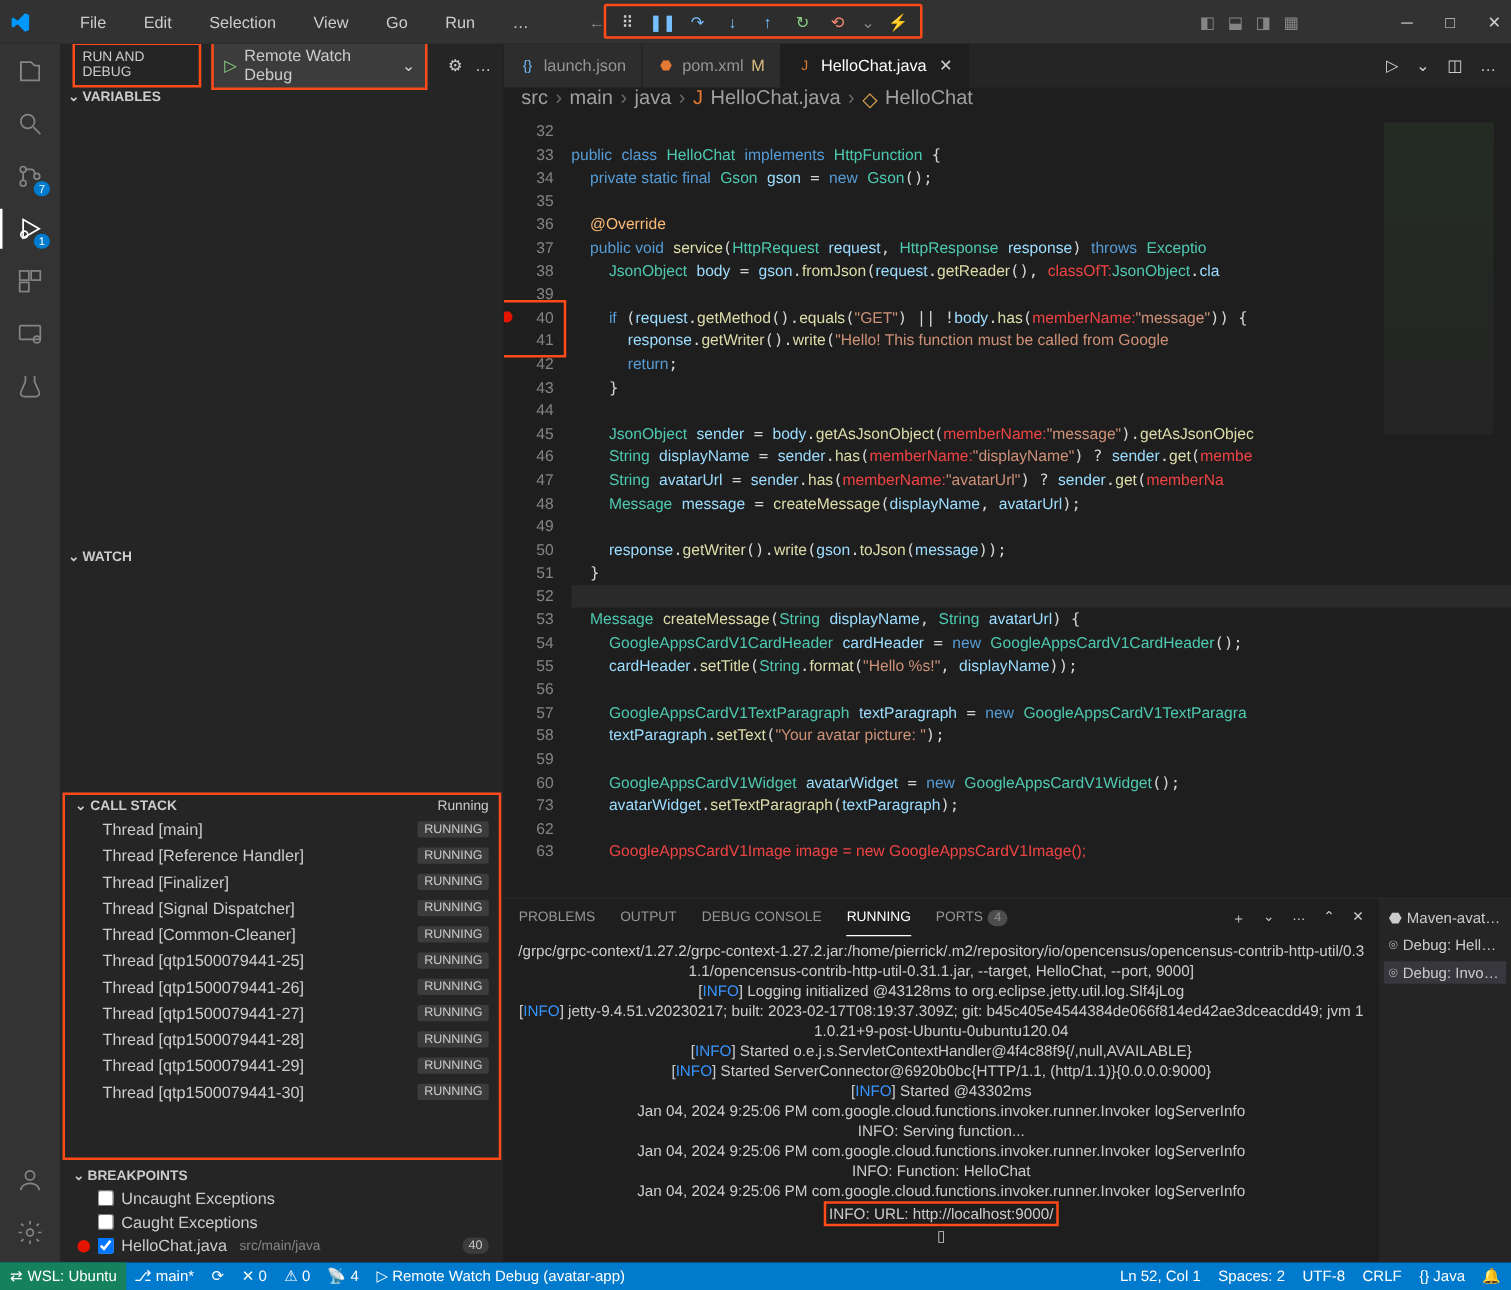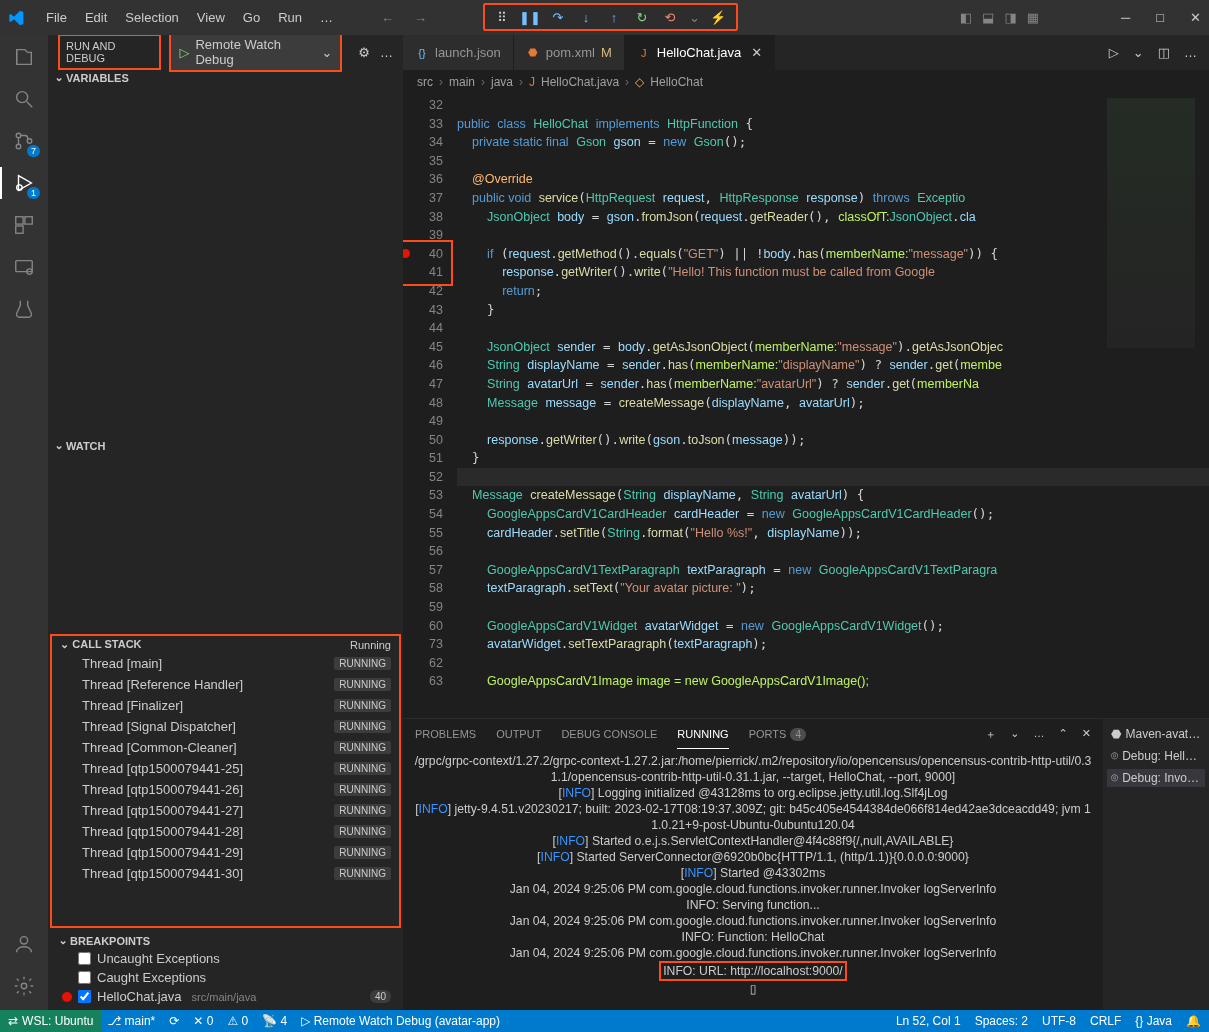--- a/index.html
+++ b/index.html
@@ -1,19 +1,19 @@
 <!DOCTYPE html>
 <html><head>
 <meta charset="utf-8">
 <style>
 * { margin: 0; padding: 0; box-sizing: border-box; font-family: -apple-system, "Segoe UI", sans-serif; }
 body { background: #1e1e1e; color: #cccccc; font-size: 13px; width: 1209px; height: 1032px; overflow: hidden; display: flex; flex-direction: column; }
 .titlebar { height: 35px; background: #323233; display: flex; align-items: center; padding: 0 8px; position: relative; }
 .titlebar .logo { width: 16px; height: 16px; margin-right: 14px; }
-.menu { display: flex; gap: 2px; }
+.menu { display: flex; gap: 14px; margin-left: 18px; }
 .menu-item { padding: 4px 8px; cursor: pointer; border-radius: 4px; }
 .nav-arrows { display: flex; gap: 20px; margin-left: 40px; color: #858585; }
 .debug-toolbar { position: absolute; left: 483px; top: 3px; display: flex; gap: 10px; background: #2d2d2d; border: 2px solid #ff4a1a; border-radius: 2px; padding: 3px 8px; align-items: center; }
 .debug-toolbar .db-btn { width: 18px; height: 18px; display: flex; align-items: center; justify-content: center; cursor: pointer; }
 .tc-pause { color: #75beff; }
 .tc-step { color: #75beff; }
 .tc-restart { color: #89d185; }
 .tc-stop { color: #f48771; }
 .tc-hot { color: #f0a020; }
 .layout-icons { position: absolute; right: 170px; display: flex; gap: 10px; color: #858585; }
@@ -49,30 +49,30 @@
 .bp-path { color:#858585; font-size:11px; margin-left:4px;}
 .bp-line-badge{margin-left:auto;background:#3c3c3c;font-size:10px;padding:1px 5px;border-radius:6px;}
 .editor-area { flex: 1; display: flex; flex-direction: column; background:#1e1e1e; overflow:hidden;}
 .tabs { height: 35px; background: #252526; display: flex; align-items: stretch; position:relative;}
 .tab { display:flex; align-items:center; gap:6px; padding:0 12px; background:#2d2d2d; color:#969696; font-size:13px; cursor:pointer; border-right:1px solid #1e1e1e;}
 .tab.active { background:#1e1e1e; color:#fff; }
 .tab .ficon { width:14px; height:14px; display:flex; align-items:center; justify-content:center; font-size:11px;}
 .tab .mod { color:#d7ba7d; }
 .tab .close { color:#ccc; margin-left:4px;}
 .tab-actions { margin-left:auto; display:flex; gap:14px; padding:0 12px; align-items:center; color:#ccc;}
-.breadcrumb { height: 24px; display:flex; align-items:center; gap:6px; padding:0 14px; color:#a0a0a0; font-size:12px;}
+.breadcrumb { height: 24px; display:flex; align-items:flex-start; gap:6px; padding:0 14px; color:#a0a0a0; font-size:16px;}
 .breadcrumb .sep { color:#6a6a6a; }
 .editor-wrap { flex:1; display:flex; overflow:hidden; position:relative;}
 .gutter { width:54px; text-align:right; padding:2px 14px 0 0; color:#858585; font-family:Consolas,monospace; font-size:12.5px; line-height:18.6px;}
 .gutter .bpln { position:relative; }
 .gutter .bpframe { position:absolute; left:-8px; top:-5px; width:58px; height:46px; border:2px solid #ff4a1a; }
 .gutter .bpd { position:absolute; left:-2px; top:4px; width:9px; height:9px; background:#e51400; border-radius:50%;}
 .code { flex:1; font-family:Consolas,monospace; font-size:12.5px; line-height:18.6px; white-space:pre; padding-top:2px; color:#d4d4d4; overflow:hidden;}
 .minimap { position:absolute; right:14px; top:4px; width:88px; height:250px; background:linear-gradient(#2a3a2a 0%,#2a2a2a 100%); opacity:0.5;}
-.c-kw { color:#569cd6;} .c-cls{color:#4ec9b0;} .c-fn{color:#dcdcaa;} .c-str{color:#ce9178;} .c-ann{color:#fdba74;} .c-par{color:#9cdcfe;} .c-hint{color:#bef264;}
+.c-kw { color:#569cd6;} .c-cls{color:#4ec9b0;} .c-fn{color:#dcdcaa;} .c-str{color:#ce9178;} .c-ann{color:#fdba74;} .c-par{color:#9cdcfe;} .c-hint{color:#ef4444;}
 .hl-line{background:#2a2a2a;display:inline-block;width:100%;}
 .panel { height: 292px; display:flex; border-top:1px solid #2b2b2b; background:#1e1e1e;}
 .panel-main { flex:1; display:flex; flex-direction:column; overflow:hidden;text-align:center;}
 .panel-tabs { height:30px; display:flex; align-items:center; gap:20px; padding:0 12px; font-size:11px; color:#969696; position:relative;}
 .panel-tab { cursor:pointer; padding:8px 0;}
 .panel-tab.active { color:#fff; border-bottom:1px solid #fff;}
 .p-badge { background:#4d4d4d; border-radius:8px; padding:1px 5px; font-size:10px; margin-left:4px;}
 .panel-actions { margin-left:auto; display:flex; gap:14px; color:#ccc;}
 .terminal { flex:1; font-family:Consolas,monospace; font-size:12.2px; line-height:16px; padding:4px 10px; color:#cccccc; overflow:hidden; white-space:pre-wrap; word-break:break-all;}
 .t-info { color:#3794ff;}

